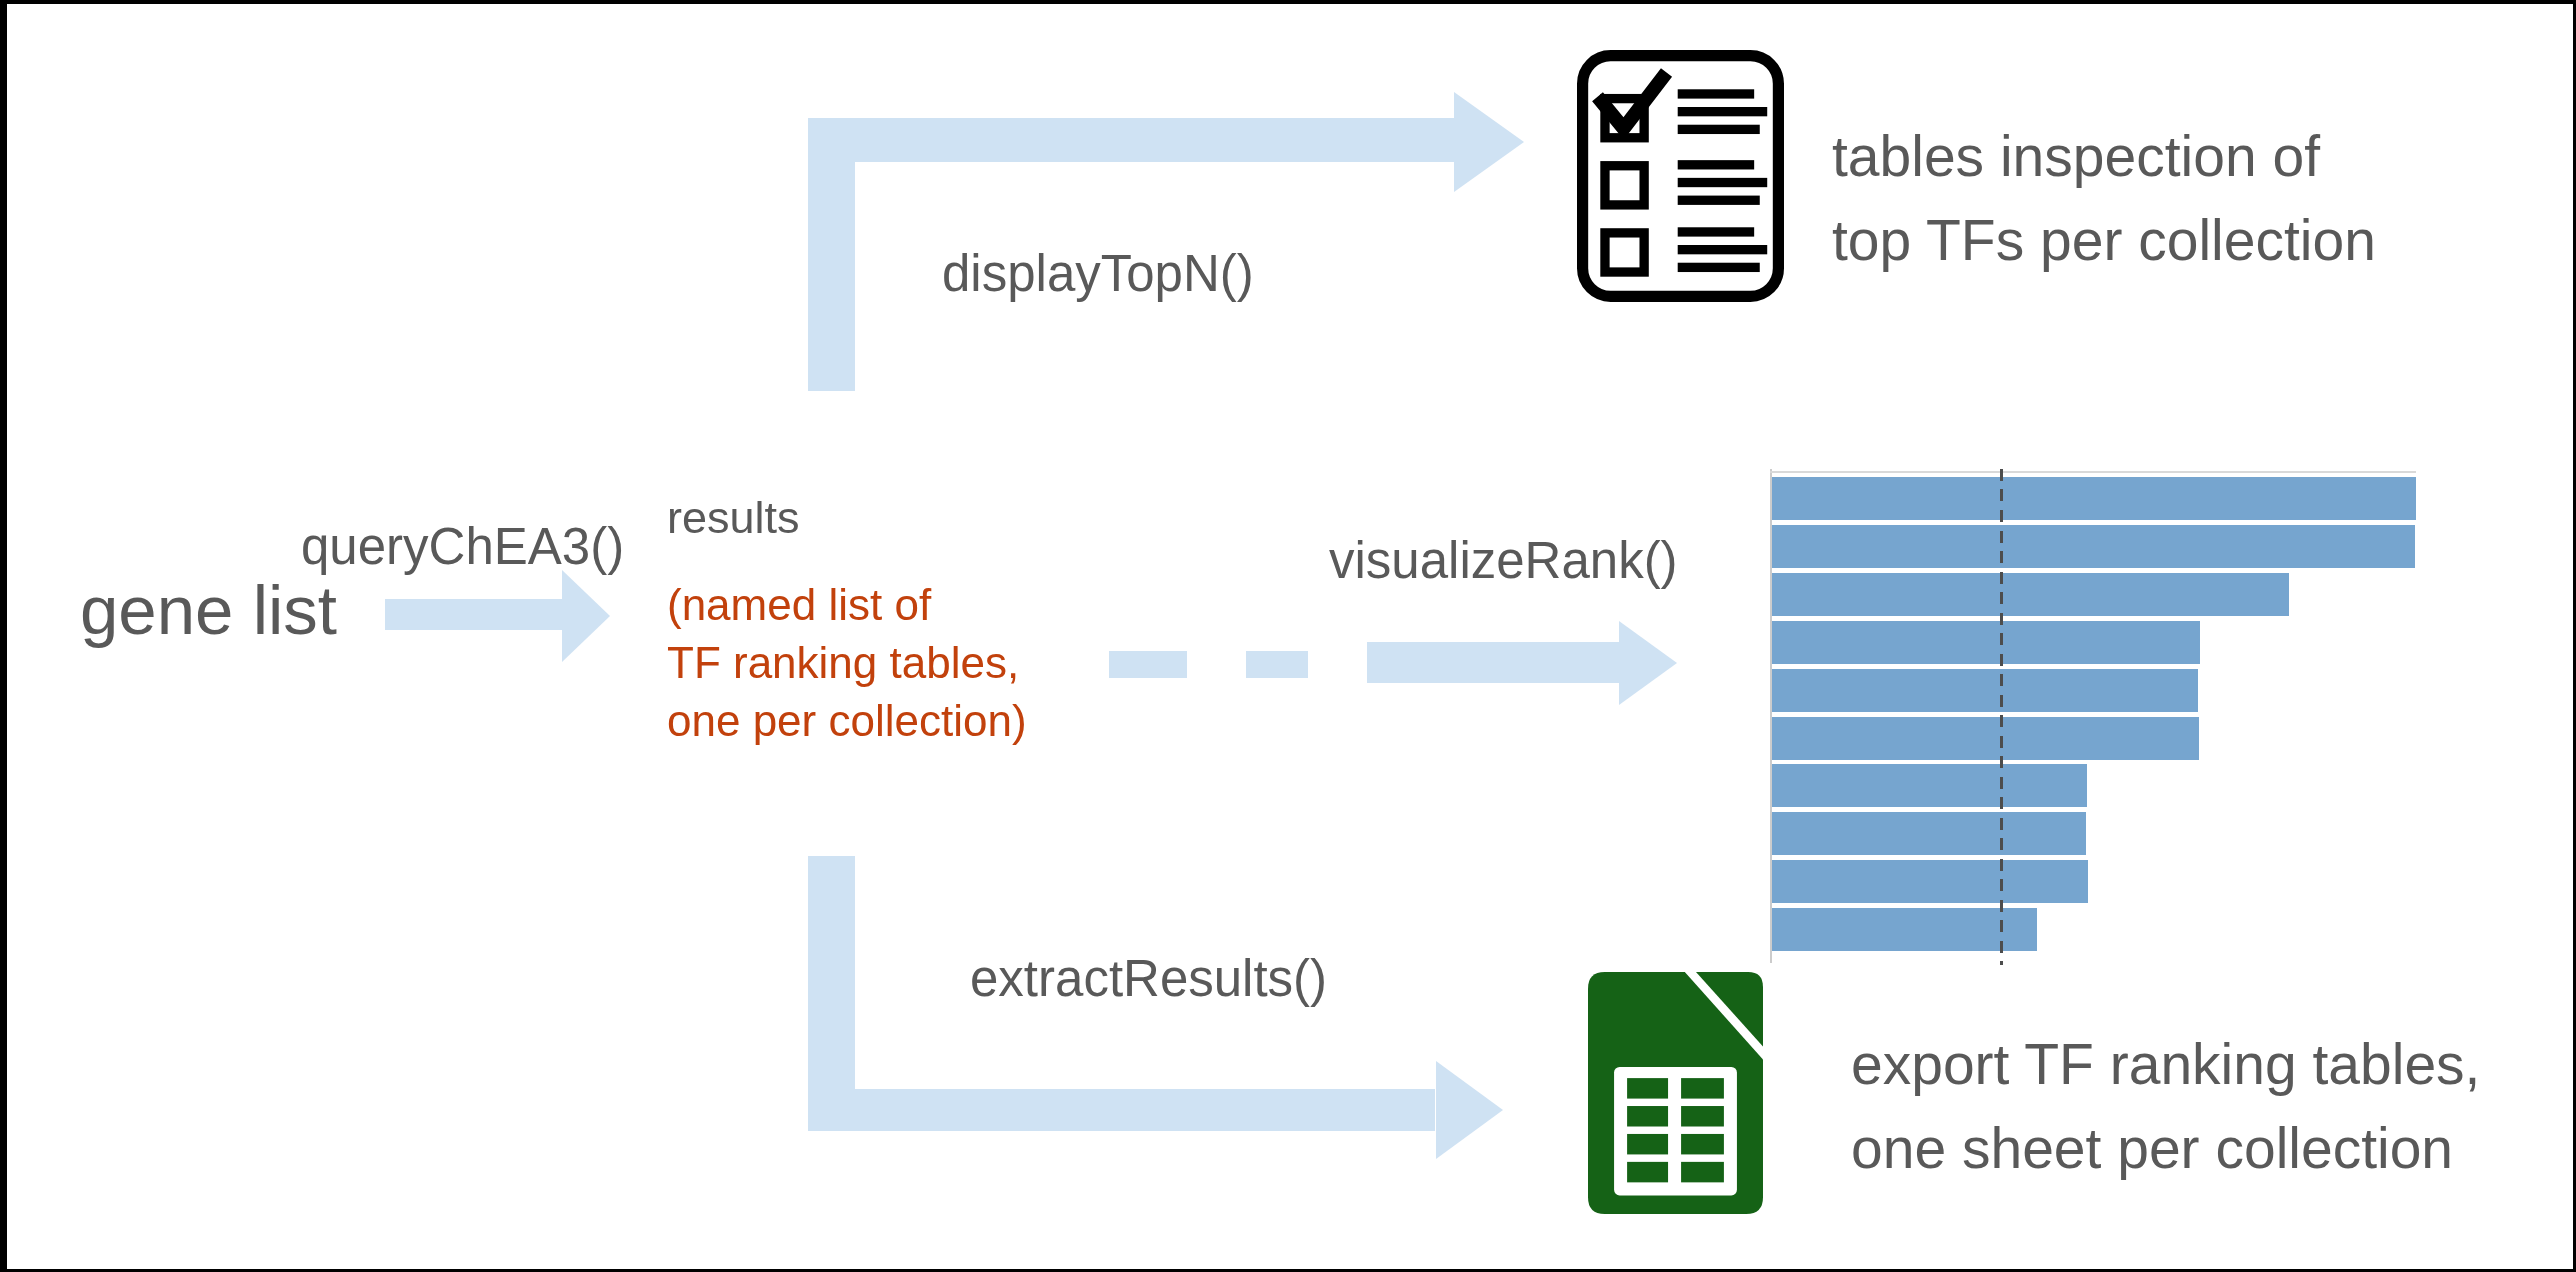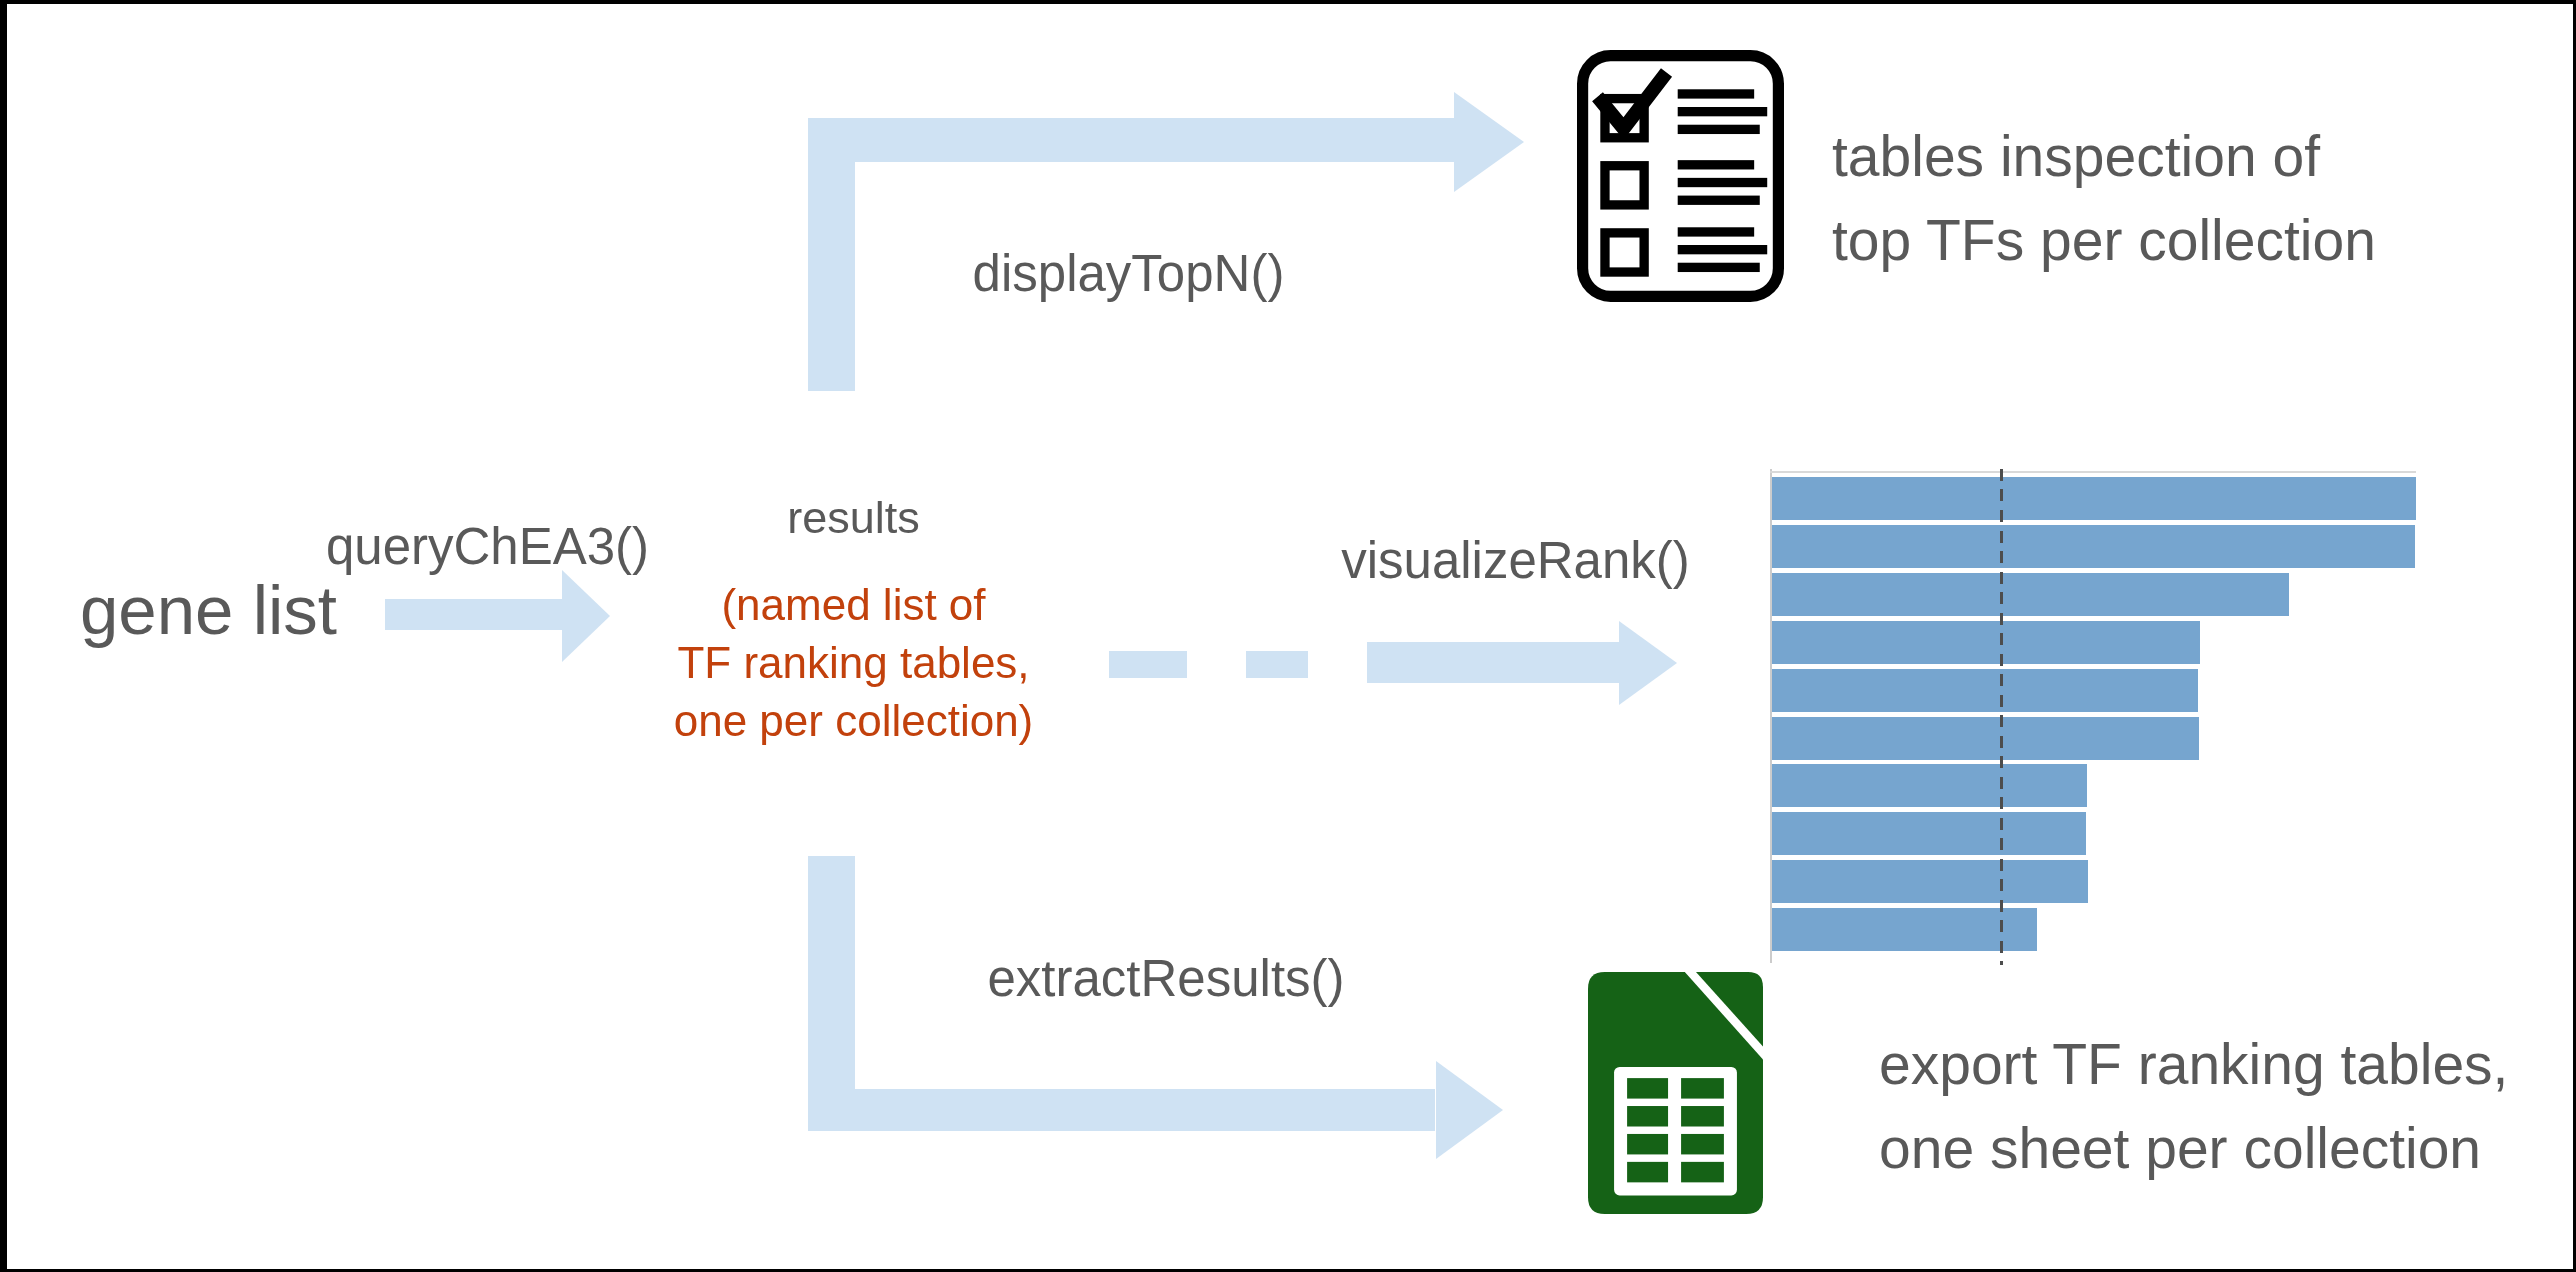--- a/index.html
+++ b/index.html
@@ -7,21 +7,21 @@
   #canvas {
     position: relative;
     width: 2576px;
     height: 1273px;
     background: #ffffff;
     overflow: hidden;
   }
   .abs { position: absolute; }
   .frame { position: absolute; background: #000; }
   .label { color: #595959; white-space: nowrap; }
-  .center { text-align: center; }
+  .center { text-align: left; }
   .fn { font-size: 51px; }
   .big { font-size: 45px; }
   .caption { font-size: 57px; line-height: 84px; }
   .subtitle { font-size: 44px; line-height: 58px; }
   
   .shaft { position: absolute; }
   .tri-right { position: absolute; width: 0; height: 0; }
   
   #chart-bars .bar { position: absolute; }
   .axis { position: absolute; background: #cccccc; }
@@ -136,19 +136,19 @@
       <rect x="100" y="114" width="46" height="22" fill="#156216"></rect>
       <rect x="42" y="144" width="44" height="22" fill="#156216"></rect>
       <rect x="100" y="144" width="46" height="22" fill="#156216"></rect>
       <rect x="42" y="174" width="44" height="22" fill="#156216"></rect>
       <rect x="100" y="174" width="46" height="22" fill="#156216"></rect>
       <rect x="42" y="204" width="44" height="22" fill="#156216"></rect>
       <rect x="100" y="204" width="46" height="22" fill="#156216"></rect>
     </svg>
   </div>
 
-  <div class="abs label caption" style="left:1851px;top:1022px;margin-left:28px;">
+  <div class="abs label caption" style="left:1851px;top:1022px;">
     <div>export TF ranking tables,</div>
     <div>one sheet per collection</div>
   </div>
 
 </div>
 
 
 </body></html>

